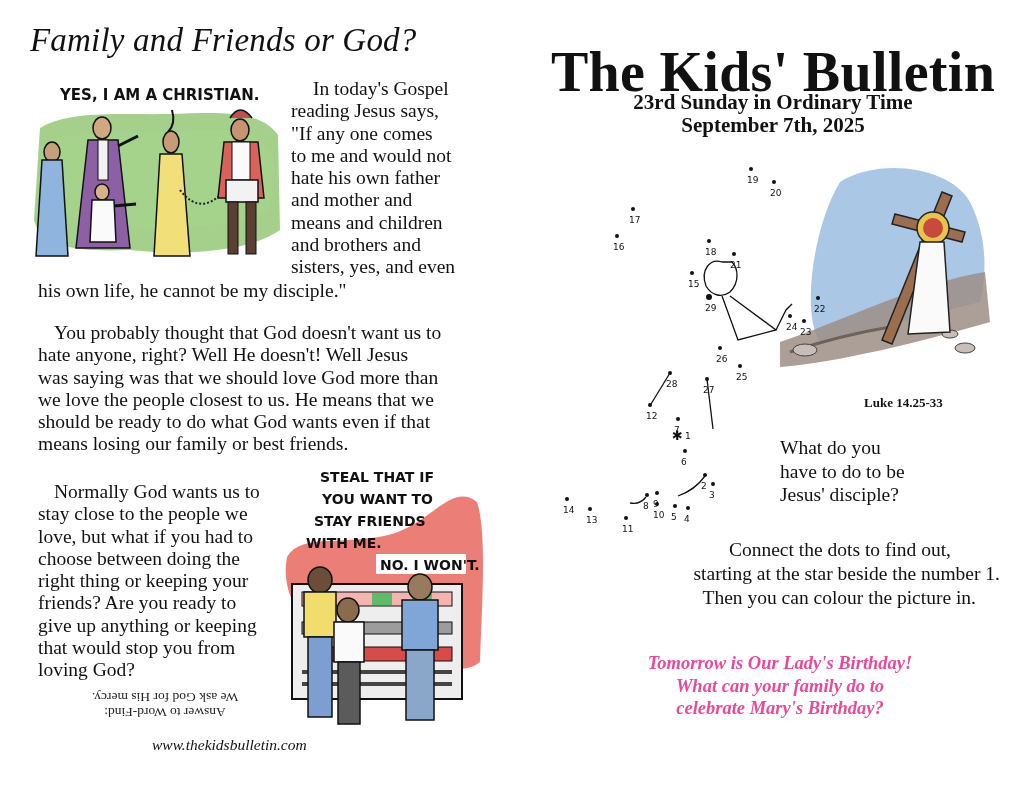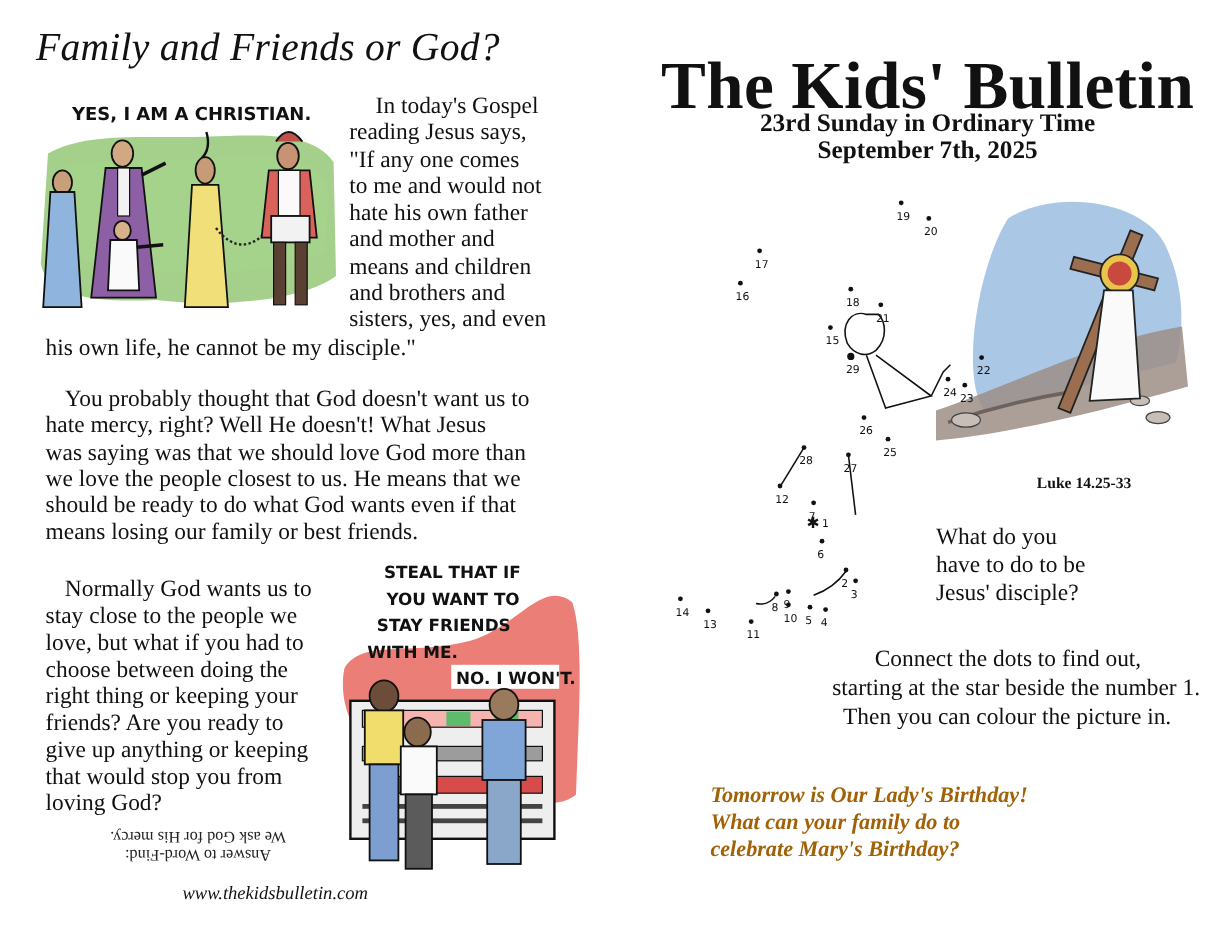--- a/index.html
+++ b/index.html
@@ -61,23 +61,23 @@
   }
   .instructions {
     position: absolute; left: 88px; top: 538px; width: 400px; text-align: right;
     font-size: 19.5px; line-height: 24px;
   }
   .instructions .line { display: block; white-space: nowrap; }
   .instructions .l1 { padding-right: 49px; }
   .instructions .l3 { padding-right: 24px; }
 
   .birthday {
-    position: absolute; left: 80px; top: 652px; width: 376px; 
+    position: absolute; left: 80px; top: 652px; width: 376px; text-align: center;
     font-size: 18.5px; line-height: 22.5px; font-weight: bold; font-style: italic;
-    color: #a16207;
+    color: #ec4899;
   }
   .birthday .line { display: block; white-space: nowrap; }
 
   svg text { font-family: "DejaVu Sans", sans-serif; }
 </style>
 </head>
 <body>
 
 <section class="panel-left">
   <h1 class="left-title">Family and Friends or God?</h1>
@@ -125,21 +125,21 @@
     <span class="line">hate his own father</span>
     <span class="line">and mother and</span>
     <span class="line">means and children</span>
     <span class="line">and brothers and</span>
     <span class="line">sisters, yes, and even</span>
   </div>
   <div class="para1-tail body-text">his own life, he cannot be my disciple."</div>
 
   <div class="para2 body-text">
     <span class="line" style="padding-left:16px">You probably thought that God doesn't want us to</span>
-    <span class="line">hate mercy, right?  Well He doesn't!  What Jesus</span>
+    <span class="line">hate anyone, right?  Well He doesn't!  Well Jesus</span>
     <span class="line">was saying was that we should love God more than</span>
     <span class="line">we love the people closest to us.  He means that we</span>
     <span class="line">should be ready to do what God wants even if that</span>
     <span class="line">means losing our family or best friends.</span>
   </div>
 
   <div class="para3 body-text">
     <span class="line" style="padding-left:16px">Normally God wants us to</span>
     <span class="line">stay close to the people we</span>
     <span class="line">love, but what if you had to</span>

